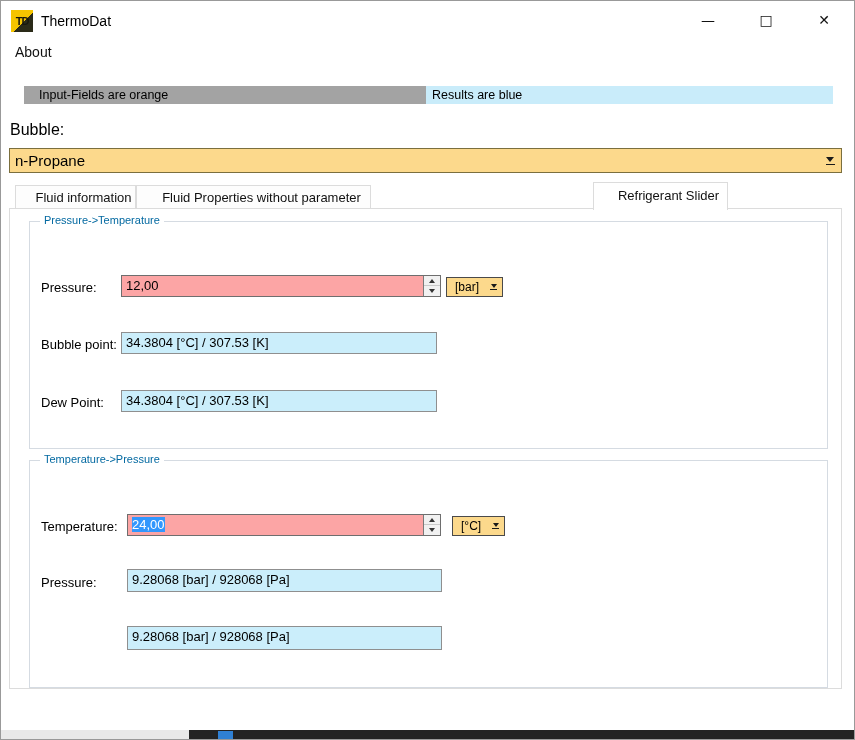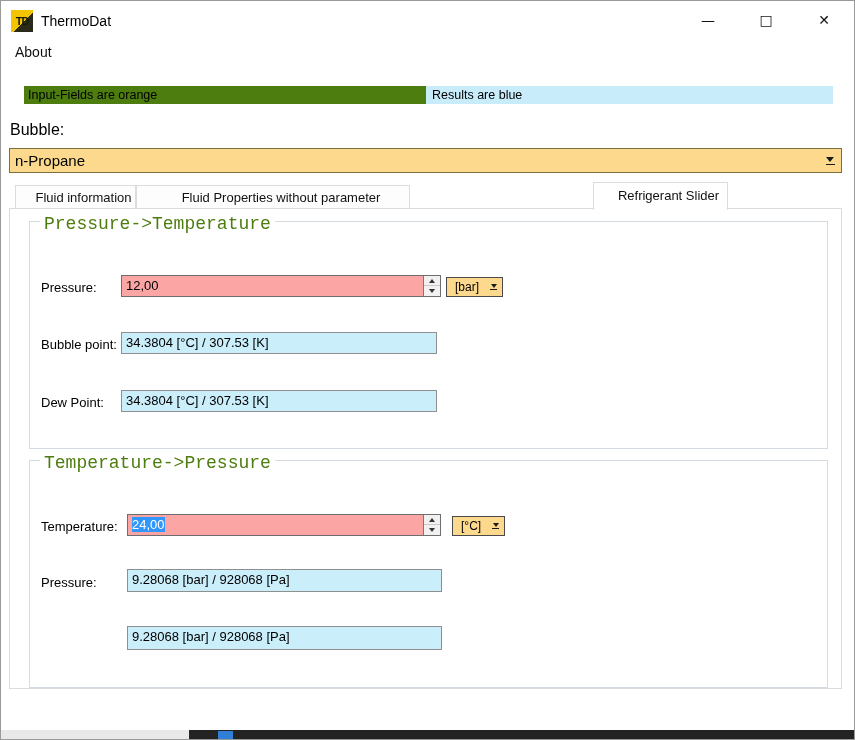--- a/index.html
+++ b/index.html
@@ -22,47 +22,47 @@
   .win-btn { position:absolute; top:0; width:46px; height:38px; text-align:center; line-height:38px;
              font-size:14px; color:#111; cursor:default; font-family:"DejaVu Sans", sans-serif; }
   .btn-min { left:684px; }
   .btn-max { left:742px; }
   .btn-close { left:800px; }
   
   .menubar { position:absolute; left:0; top:40px; width:100%; height:24px; background:#fff; }
   .menu-item { position:absolute; left:10px; top:0; height:24px; line-height:22px; font-size:14px; padding:0 4px; color:#111; }
   
   .legend-orange { position:absolute; left:23px; top:85px; width:402px; height:18px;
-    background:#4d7c0f; font-size:12.5px; line-height:18px; padding-left:4px; color:#000; }
+    background:#a3a3a3; font-size:12.5px; line-height:18px; padding-left:15px; color:#000; }
   .legend-blue { position:absolute; left:425px; top:85px; width:407px; height:18px;
     background:#c9ecfa; font-size:12.5px; line-height:18px; padding-left:6px; color:#000; }
   
   .fluid-label { position:absolute; left:9px; top:120px; font-size:16px; color:#000; }
   .fluid-combo { position:absolute; left:8px; top:147px; width:833px; height:25px;
     background:#fcd98c; border:1px solid #7b6f3e; font-size:15px; line-height:23px; padding-left:5px; color:#000; }
   .fluid-combo .arrow-box { position:absolute; right:2px; top:2px; width:18px; height:19px;
     display:flex; flex-direction:column; align-items:center; justify-content:center; }
   .tri-down { width:0; height:0; border-left:4px solid transparent; border-right:4px solid transparent; border-top:5px solid #1a1a1a; }
   .arrow-underline { width:9px; height:1px; background:#1a1a1a; margin-top:2px; }
   
   .tabstrip { position:absolute; left:8px; top:181px; width:833px; height:27px; }
   .tab { position:absolute; top:3px; height:24px; background:#fdfdfd; border:1px solid #dcdcdc;
          border-bottom:none; font-size:13px; text-align:center; line-height:23px; color:#111;padding-left:16px; }
   .tab-0 { left:6px; width:121px; }
-  .tab-1 { left:127px; width:274px;text-align:center; }
+  .tab-1 { left:127px; width:235px;text-align:center; }
   .tab-2 { left:358px; width:226px; }
   .tab-3 { left:584px; width:135px; }
   .tab.active { top:0; height:28px; background:#ffffff; z-index:3; line-height:26px; border:1px solid #dcdcdc; border-bottom:none; }
   .tabpanel { position:absolute; left:8px; top:207px; width:833px; height:481px;
     background:#ffffff; border:1px solid #dcdcdc; }
   
   .groupbox { position:absolute; left:19px; width:799px; height:228px; border:1px solid #d5dbe2; background:#fff; }
   .group-1 { top:12px; }
   .group-2 { top:251px; }
-  .group-title { position:absolute; left:10px; top:-8px; background:#fff; padding:0 4px; font-size:18px; color:#4d7c0f;font-family:Liberation Mono, monospace; }
+  .group-title { position:absolute; left:10px; top:-8px; background:#fff; padding:0 4px; font-size:11px; color:#0369a1; }
   .row-label { position:absolute; font-size:13px; color:#000; }
   .field { position:absolute; font-size:13px; line-height:20px; padding-left:4px; color:#000; overflow:hidden; white-space:nowrap; }
   .input-orange { background:#fca5a5; border:1px solid #6e6e6e; }
   .result-blue { background:#cbeefb; border:1px solid #8f8f8f; }
   
   .spinner { position:absolute; right:0; top:0; bottom:0; width:17px; border-left:1px solid #7a7a7a; background:#f1f1f1; }
   .spin-up, .spin-down { position:absolute; left:0; width:100%; height:50%; display:flex; align-items:center; justify-content:center; }
   .spin-up { top:0; border-bottom:1px solid #c9c9c9; }
   .spin-down { bottom:0; }
   .tri-up-sm { width:0; height:0; border-left:3px solid transparent; border-right:3px solid transparent; border-bottom:4px solid #333; }

